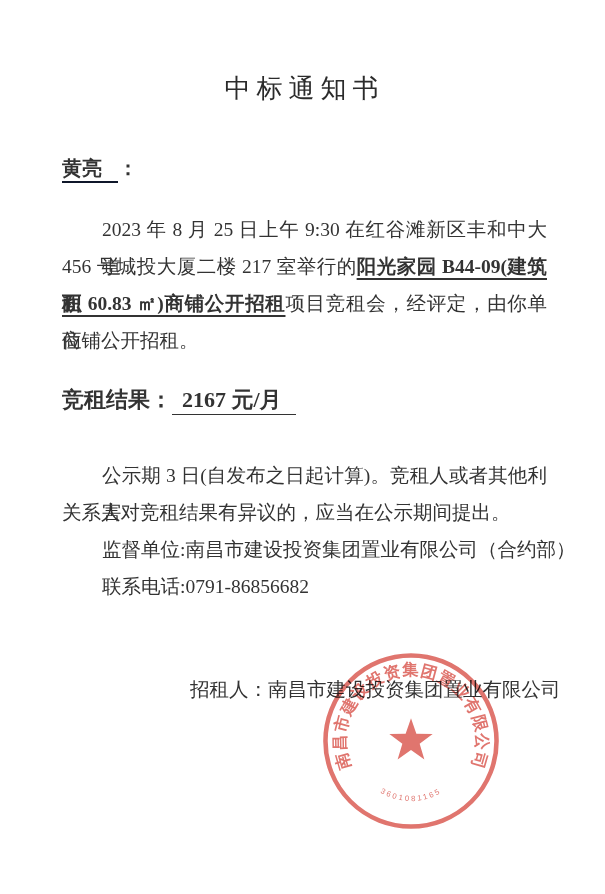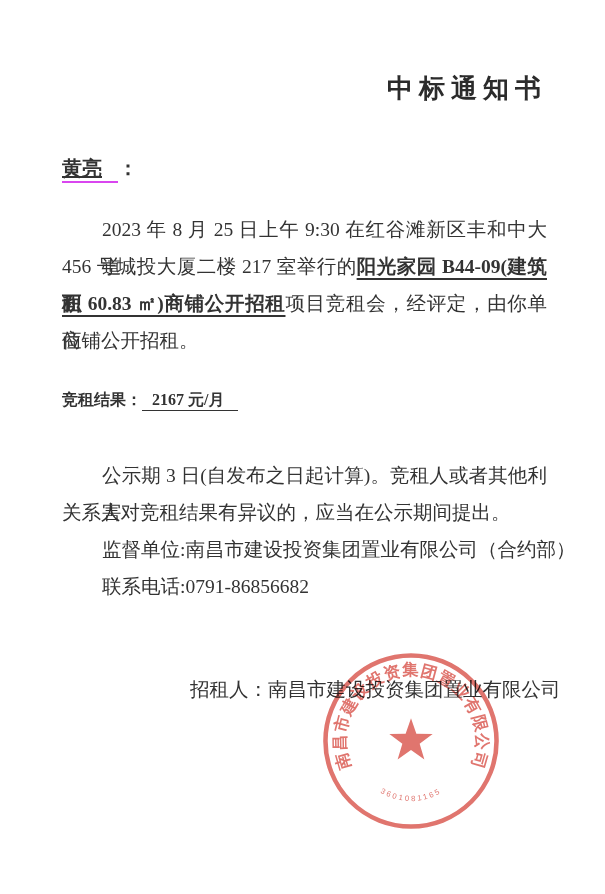--- a/index.html
+++ b/index.html
@@ -14,37 +14,36 @@
   }
   .content {
     position: absolute;
     left: 62px;
     right: 58px;
     top: 0;
     padding-top: 68px;
   }
   .doc-title {
     font-size: 26px;
-    font-weight: bold;
-    text-align: right;
+    font-weight: normal;
+    text-align: center;
     letter-spacing: 6px;
     line-height: 42px;
     color: #2b2b2b;
   }
   .recipient {
     margin-top: 45px;
     font-size: 20px;
     font-weight: bold;
     line-height: 26px;
   }
   .recipient .name {
-    border-bottom: 2px solid #d946ef;
+    border-bottom: 2px solid #0f172a;
     padding-right: 16px;
     display: inline-block;
-    text-decoration: underline;
   }
   .para { margin-top: 28px; }
   .line {
     font-size: 19.5px;
     height: 37px;
     line-height: 37px;
     white-space: nowrap;
   }
   .just {
     white-space: normal;
@@ -53,21 +52,21 @@
   }
   .indent { padding-left: 40px; }
   .bold-u {
     font-weight: bold;
     text-decoration: underline;
     text-decoration-thickness: 1.5px;
     text-underline-offset: 5px;
   }
   .result-line {
     margin-top: 22px;
-    font-size: 16px;
+    font-size: 22px;
     font-weight: bold;
     height: 37px;
     line-height: 37px;
   }
   .result-line .value {
     border-bottom: 1.5px solid #333;
     padding: 0 14px 2px 10px;
   }
   .para2 { margin-top: 39px; }
   .sign-block { margin-top: 66px; }

